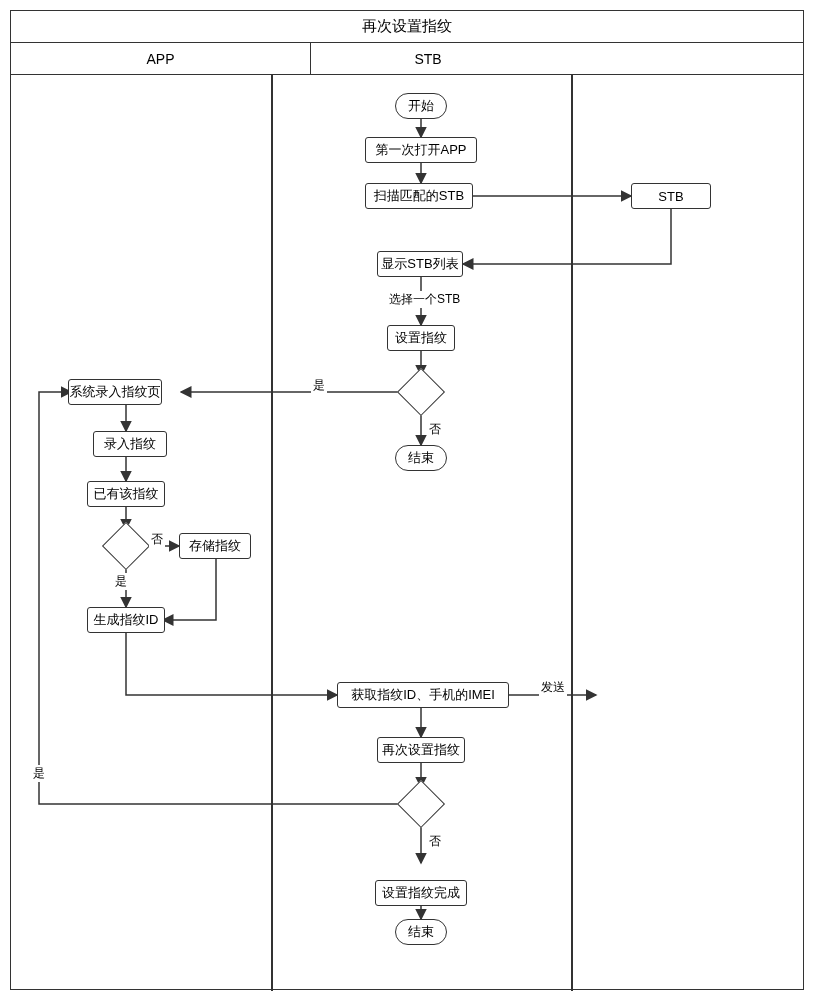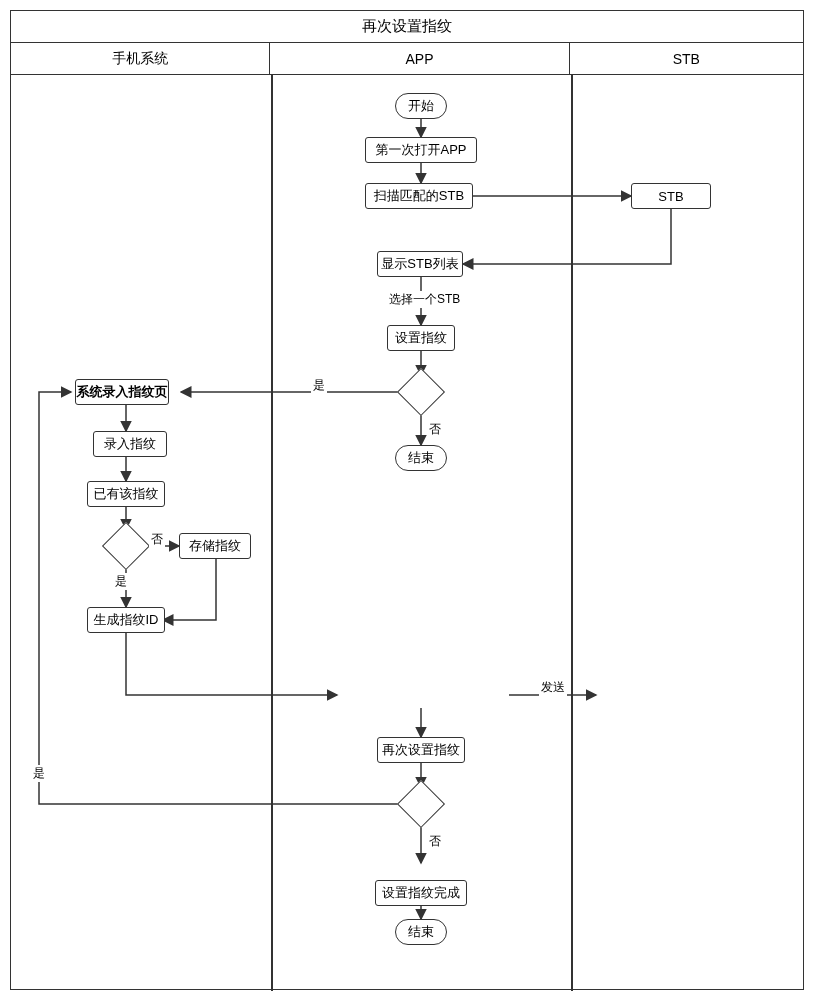--- a/index.html
+++ b/index.html
@@ -80,21 +80,20 @@
     background: #fff;
     padding: 0 2px;
   }
 </style>
 </head>
 <body>
 
 <div class="outer">
   <div class="title-cell">再次设置指纹</div>
   <div class="lanes-header">
-    <div class="lane1h">手机系统</div>
     <div class="lane2h">APP</div>
     <div class="lane3h">STB</div>
   </div>
   <div class="lanes-body">
     <div class="vline v1"></div>
     <div class="vline v2"></div>
 
     <svg class="arrows">
       <defs>
         <marker id="ah" markerWidth="8" markerHeight="8" refX="7" refY="4" orient="auto">
@@ -146,29 +145,30 @@
     <div class="node-box" style="left:354px; top:62px; width:112px; height:26px;">第一次打开APP</div>
     <div class="node-box" style="left:354px; top:108px; width:108px; height:26px;">扫描匹配的STB</div>
     <div class="node-box" style="left:366px; top:176px; width:86px; height:26px;">显示STB列表</div>
     <div class="lbl" style="left:376px; top:216px;">选择一个STB</div>
     <div class="node-box" style="left:376px; top:250px; width:68px; height:26px;">设置指纹</div>
     <div class="diamond" style="left:393px; top:300px;"></div>
     <div class="lbl" style="left:300px; top:302px;">是</div>
     <div class="lbl" style="left:416px; top:346px;">否</div>
     <div class="node-box term" style="left:384px; top:370px; width:52px; height:26px;">结束</div>
 
+    <div class="node-box" style="left:326px; top:607px; width:172px; height:26px;">获取指纹ID、手机的IMEI</div>
     <div class="lbl" style="left:528px; top:604px;">发送</div>
     <div class="node-box" style="left:366px; top:662px; width:88px; height:26px;">再次设置指纹</div>
     <div class="diamond" style="left:393px; top:712px;"></div>
     <div class="lbl" style="left:416px; top:758px;">否</div>
     <div class="lbl" style="left:20px; top:690px;">是</div>
     <div class="node-box" style="left:364px; top:788px; width:92px; height:26px;margin-top:17px;">设置指纹完成</div>
     <div class="node-box term" style="left:384px; top:844px; width:52px; height:26px;">结束</div>
 
-    <div class="node-box" style="left:64px; top:304px; width:94px; height:26px;font-weight:bold;">系统录入指纹页</div>
+    <div class="node-box" style="left:57px; top:304px; width:94px; height:26px;">系统录入指纹页</div>
     <div class="node-box" style="left:82px; top:356px; width:74px; height:26px;">录入指纹</div>
     <div class="node-box" style="left:76px; top:406px; width:78px; height:26px;">已有该指纹</div>
     <div class="diamond" style="left:98px; top:454px;"></div>
     <div class="lbl" style="left:138px; top:456px;">否</div>
     <div class="lbl" style="left:102px; top:498px;">是</div>
     <div class="node-box" style="left:168px; top:458px; width:72px; height:26px;">存储指纹</div>
     <div class="node-box" style="left:76px; top:532px; width:78px; height:26px;">生成指纹ID</div>
 
     <div class="node-box" style="left:620px; top:108px; width:80px; height:26px;">STB</div>
 

